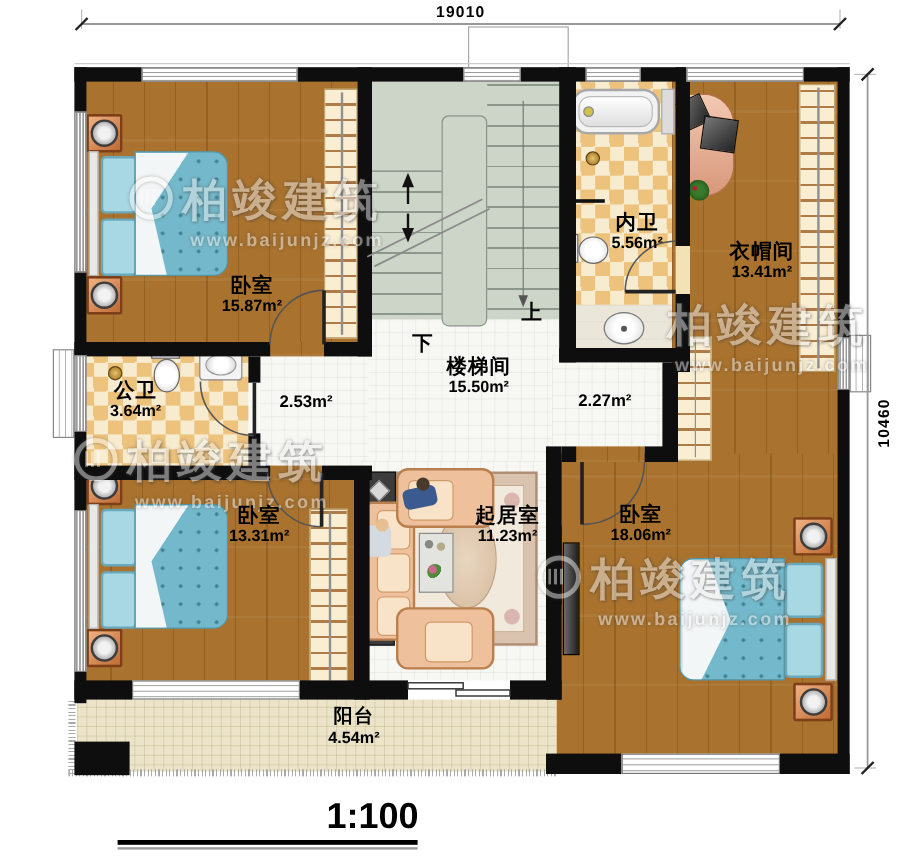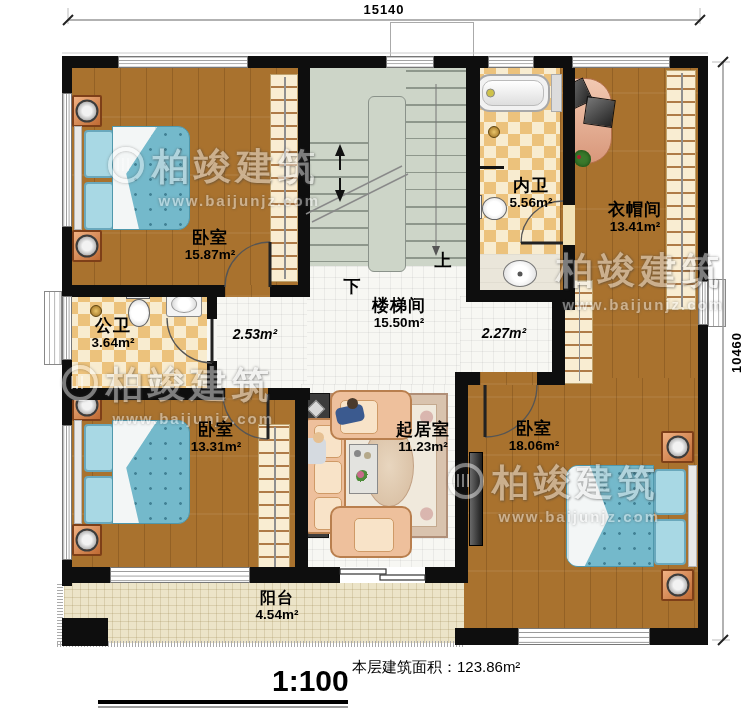--- a/index.html
+++ b/index.html
@@ -82,21 +82,21 @@
   .rail{position:absolute;z-index:2;background:repeating-linear-gradient(0deg,#aaa 0 1px,transparent 1px 3px);}
   .railh{position:absolute;z-index:2;background:repeating-linear-gradient(90deg,#aaa 0 1px,transparent 1px 3px);}
   .shelf{position:absolute;z-index:2;background:#dcdcdc;border:1px solid #aaa;box-sizing:border-box;}
   .outline{position:absolute;z-index:0;border:1px solid #aaa;}
   .phead{position:absolute;z-index:3;border-radius:50%;}
   .pbody{position:absolute;z-index:2;border-radius:5px;}
   
   .lbl{position:absolute;z-index:7;transform:translateX(-50%);text-align:center;color:#000;white-space:nowrap;}
   .lbl .nm{display:block;font-size:17px;font-weight:bold;letter-spacing:1px;line-height:1.05;}
   .lbl .ar{display:block;font-size:13.5px;font-weight:bold;line-height:1.25;}
-  .lbl .ar1{display:block;font-size:14px;font-weight:bold;font-style:italic;}
+  .lbl .ar1{display:block;font-size:14px;font-weight:bold;}
   .updn{position:absolute;z-index:7;transform:translateX(-50%);font-size:17px;font-weight:bold;color:#000;}
   
   .wm{position:absolute;z-index:6;opacity:.5;text-align:right;pointer-events:none;white-space:nowrap;}
   .wm .brand{font-size:37px;font-weight:bold;letter-spacing:5px;color:rgba(252,252,252,.92);
     text-shadow:0 0 3px rgba(60,60,60,.95),1px 1px 2px rgba(60,60,60,.7);}
   .wm .url{display:block;font-size:15px;font-weight:bold;letter-spacing:2px;color:rgba(252,252,252,.92);
     text-shadow:0 0 3px rgba(60,60,60,.95);}
   .wmlogo{display:inline-block;width:28px;height:28px;border:4px solid rgba(252,252,252,.92);border-radius:50%;
     vertical-align:-4px;margin-right:8px;box-shadow:0 0 3px rgba(60,60,60,.8),inset 0 0 3px rgba(60,60,60,.8);position:relative;}
   .wmlogo::after{content:"";position:absolute;left:5px;top:7px;width:13px;height:13px;
@@ -357,30 +357,29 @@
     <span class="ar">13.31m²</span>
   </div>
   <div class="lbl" style="left:423px;top:421px;">
     <span class="nm">起居室</span>
     <span class="ar">11.23m²</span>
   </div>
   <div class="lbl" style="left:534px;top:420px;">
     <span class="nm">卧室</span>
     <span class="ar">18.06m²</span>
   </div>
-  <div class="lbl" style="left:277px;top:590px;">
+  <div class="lbl" style="left:295px;top:590px;">
     <span class="nm" style="font-size:16px;">阳台</span>
     <span class="ar">4.54m²</span>
   </div>
   <div class="updn" style="left:443px;top:249px;">上</div>
   <div class="updn" style="left:352px;top:275px;">下</div>
 
-  <div class="dimlab" style="left:384px;top:2px;transform:translateX(-50%);">15140</div>
+  <div class="dimlab" style="left:384px;top:2px;transform:translateX(-50%);">19010</div>
   <div class="dimlab" style="left:716px;top:345px;transform:rotate(-90deg);transform-origin:center;">10460</div>
 
   <div class="rule1" style="left:98px;top:700px;width:250px;height:3.5px;"></div>
   <div class="rule2" style="left:98px;top:706px;width:250px;height:1.5px;"></div>
   <div class="bscale" style="left:272px;top:664px;">1:100</div>
   <div class="binfo" style="left:352px;top:655px;">
-    <div>本层建筑面积：123.86m²</div>
   </div>
 
 </div>
 
 </body></html>

